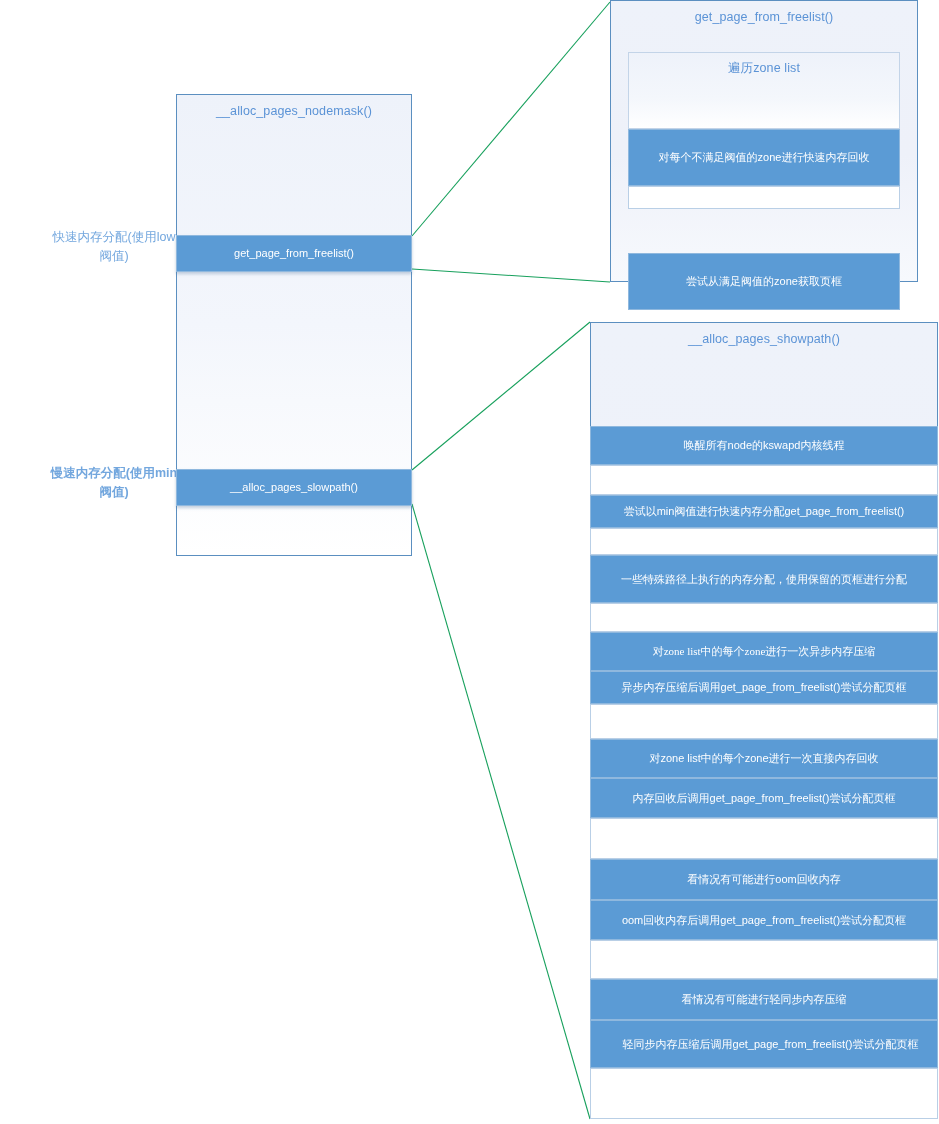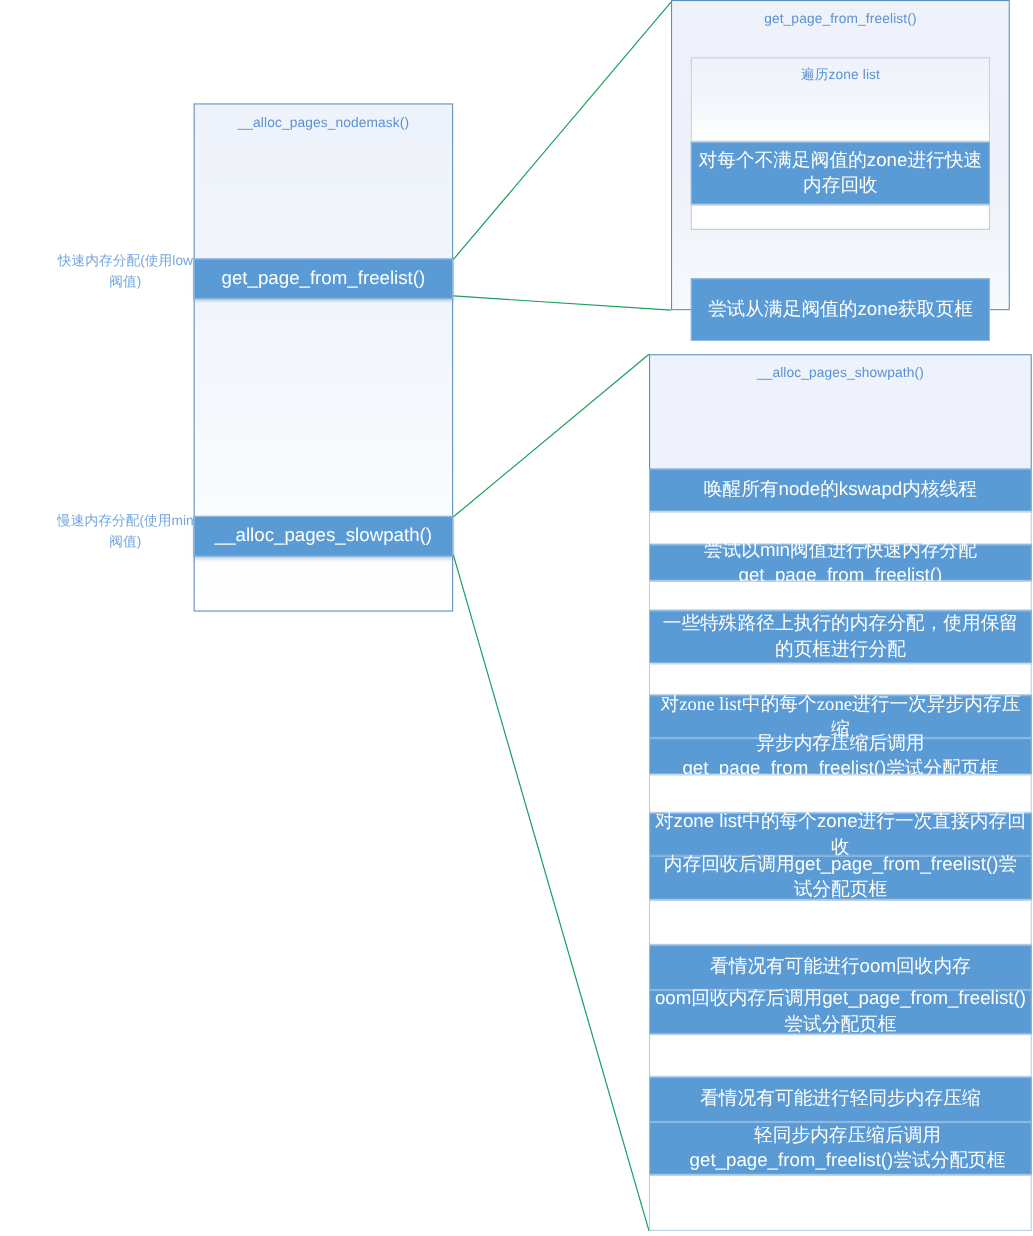--- a/index.html
+++ b/index.html
@@ -38,21 +38,21 @@
     user-select: none;
   }
 
   
   .bar {
     position: absolute;
     box-sizing: border-box;
     background: #5b9bd5;
     border: 1px solid #8fb8de;
     color: #ffffff;
-    font-size: 17px;
+    font-size: 11px;
     display: flex;
     align-items: center;
     justify-content: center;
     text-align: center;
     line-height: 1.35;
     padding: 0 4px;
   }
   .bar.shadowed {
     box-shadow: 0 2px 3px rgba(90,120,160,.35);
   }
@@ -101,21 +101,21 @@
 
   <line x1="412" y1="236" x2="610" y2="2" stroke="#17a05c" stroke-width="1.1"></line>
   <line x1="412" y1="269" x2="610" y2="282" stroke="#17a05c" stroke-width="1.1"></line>
 
   <line x1="412" y1="470" x2="590" y2="322" stroke="#17a05c" stroke-width="1.1"></line>
   <line x1="412" y1="504" x2="590" y2="1119" stroke="#17a05c" stroke-width="1.1"></line>
 </svg>
 
 <div class="side-label" style="left:4px; top:228px; width:128px;">快速内存分配(使用low阀值)</div>
 
-<div class="side-label" style="left:4px; top:464px; width:128px;">慢速内存分配(使用min阀值)</div>
+<div class="side-label" style="left:4px; top:464px; width:128px;font-weight:bold;">慢速内存分配(使用min阀值)</div>
 
 <div id="left-box">
   <div class="panel-title">__alloc_pages_nodemask()</div>
 </div>
 
 <div class="bar shadowed" style="left:176px; top:235px; width:236px; height:37px;">get_page_from_freelist()</div>
 
 <div class="bar shadowed" style="left:176px; top:469px; width:236px; height:37px;">__alloc_pages_slowpath()</div>
 
 <div class="panel" style="left:610px; top:0px; width:308px; height:282px;">

